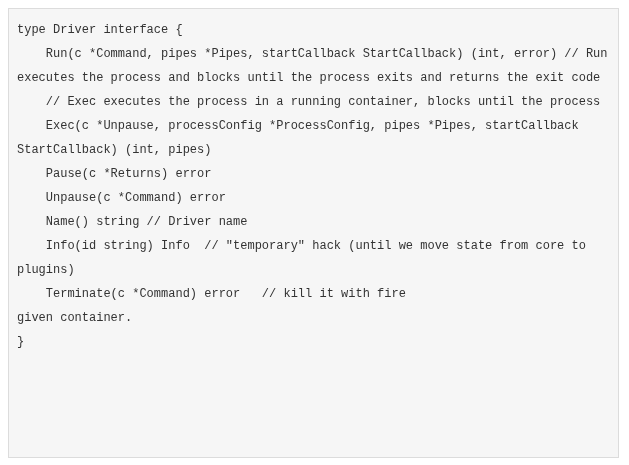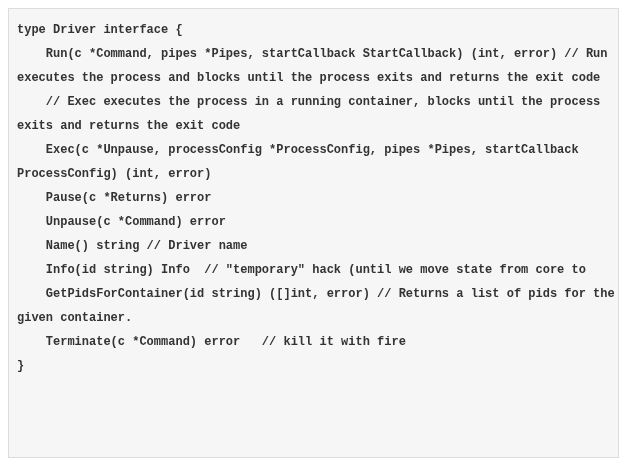--- a/index.html
+++ b/index.html
@@ -24,37 +24,35 @@
     background: #f6f6f6;
     border: 1px solid #dcdcdc;
     padding: 9px 8px 0 8px;
     overflow: hidden;
   }
   .code-line {
     white-space: pre;
     font-size: 12px;
     line-height: 24px;
     color: #333333;
-    font-weight: bold;
   }
 </style>
 </head>
 <body style="background: rgb(255, 255, 255);">
 
 <div class="code-box" style="background: rgb(246, 246, 246); border-color: rgb(220, 220, 220); color: rgb(51, 51, 51);">
   <div>
       <div class="code-line">type Driver interface {</div>
       <div class="code-line">    Run(c *Command, pipes *Pipes, startCallback StartCallback) (int, error) // Run</div>
       <div class="code-line">executes the process and blocks until the process exits and returns the exit code</div>
       <div class="code-line">    // Exec executes the process in a running container, blocks until the process</div>
-      <div class="code-line">exits and returns the exit code</div>
       <div class="code-line">    Exec(c *Unpause, processConfig *ProcessConfig, pipes *Pipes, startCallback</div>
-      <div class="code-line">ProcessConfig) (int, error)</div>
+      <div class="code-line">StartCallback) (int, pipes)</div>
       <div class="code-line">    Pause(c *Returns) error</div>
       <div class="code-line">    Unpause(c *Command) error</div>
       <div class="code-line">    Name() string // Driver name</div>
       <div class="code-line">    Info(id string) Info  // ″temporary″ hack (until we move state from core to</div>
-      <div class="code-line">    GetPidsForContainer(id string) ([]int, error) // Returns a list of pids for the</div>
+      <div class="code-line">plugins)</div>
+      <div class="code-line">    Terminate(c *Command) error   // kill it with fire</div>
       <div class="code-line">given container.</div>
-      <div class="code-line">    Terminate(c *Command) error   // kill it with fire</div>
       <div class="code-line">}</div>
     </div>
 </div>
 
 </body></html>

